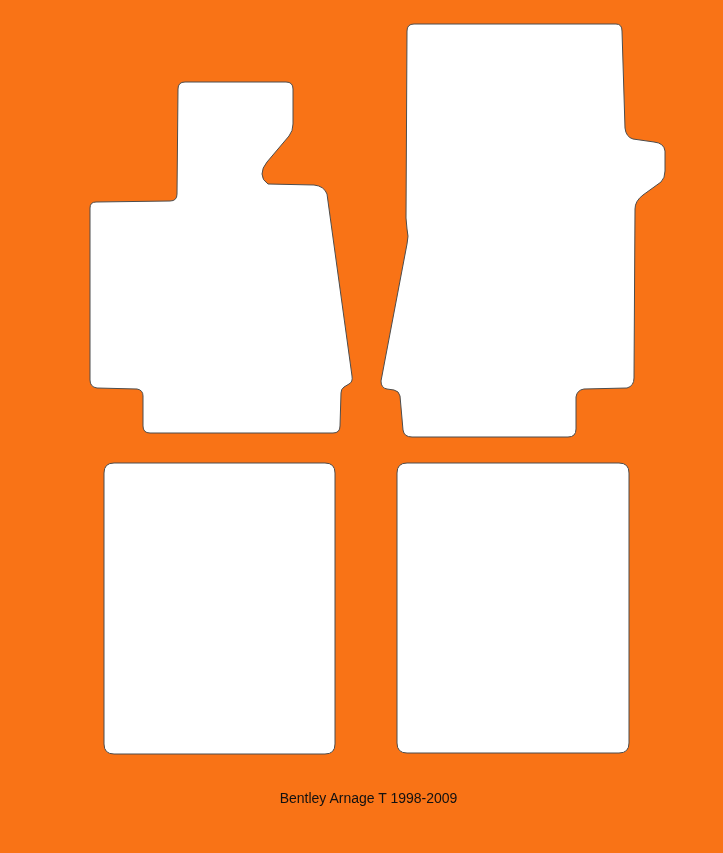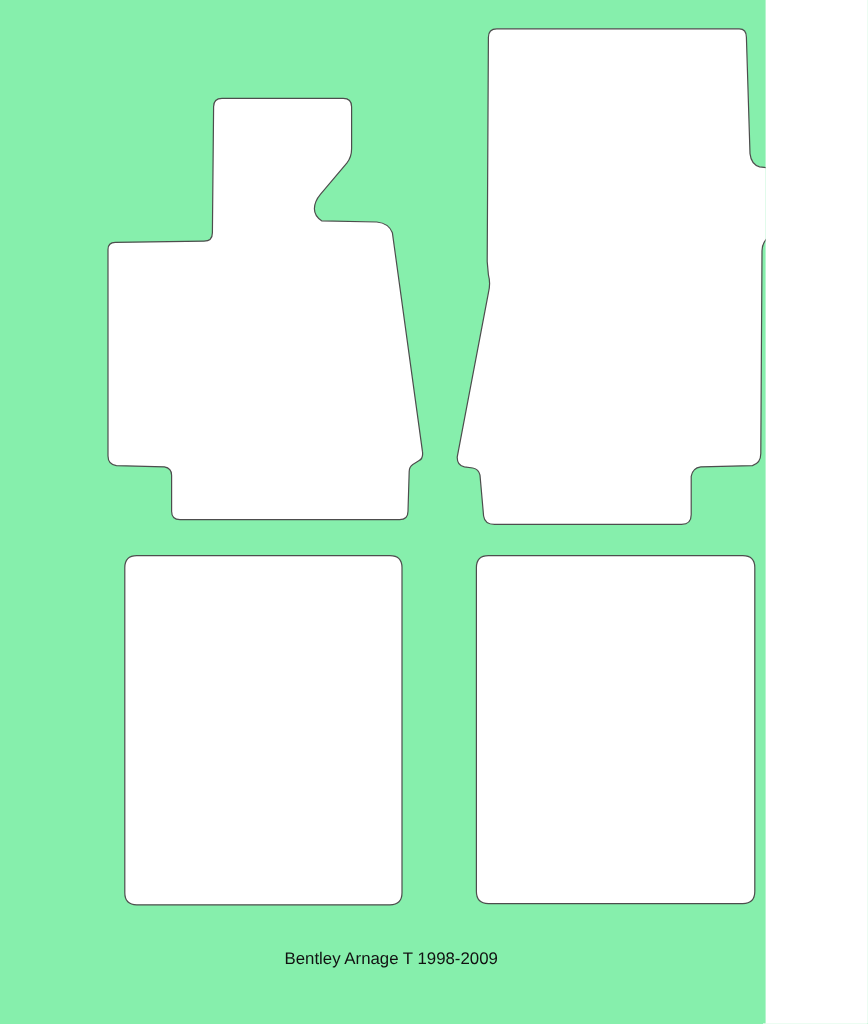--- a/index.html
+++ b/index.html
@@ -3,23 +3,23 @@
   <meta charset="utf-8">
   <style>
     html, body {
       margin: 0;
       padding: 0;
       background: #ffffff;
       font-family: "Liberation Sans", sans-serif;
     }
     .canvas {
       position: relative;
-      width: 638px;
+      width: 723px;
       height: 853px;
-      background: #86efac;
+      background: #f97316;
       overflow: hidden;
     }
     .diagram-svg {
       position: absolute;
       top: 0;
       left: 0;
       display: block;
     }
     .diagram-svg path {
       fill: #ffffff;

